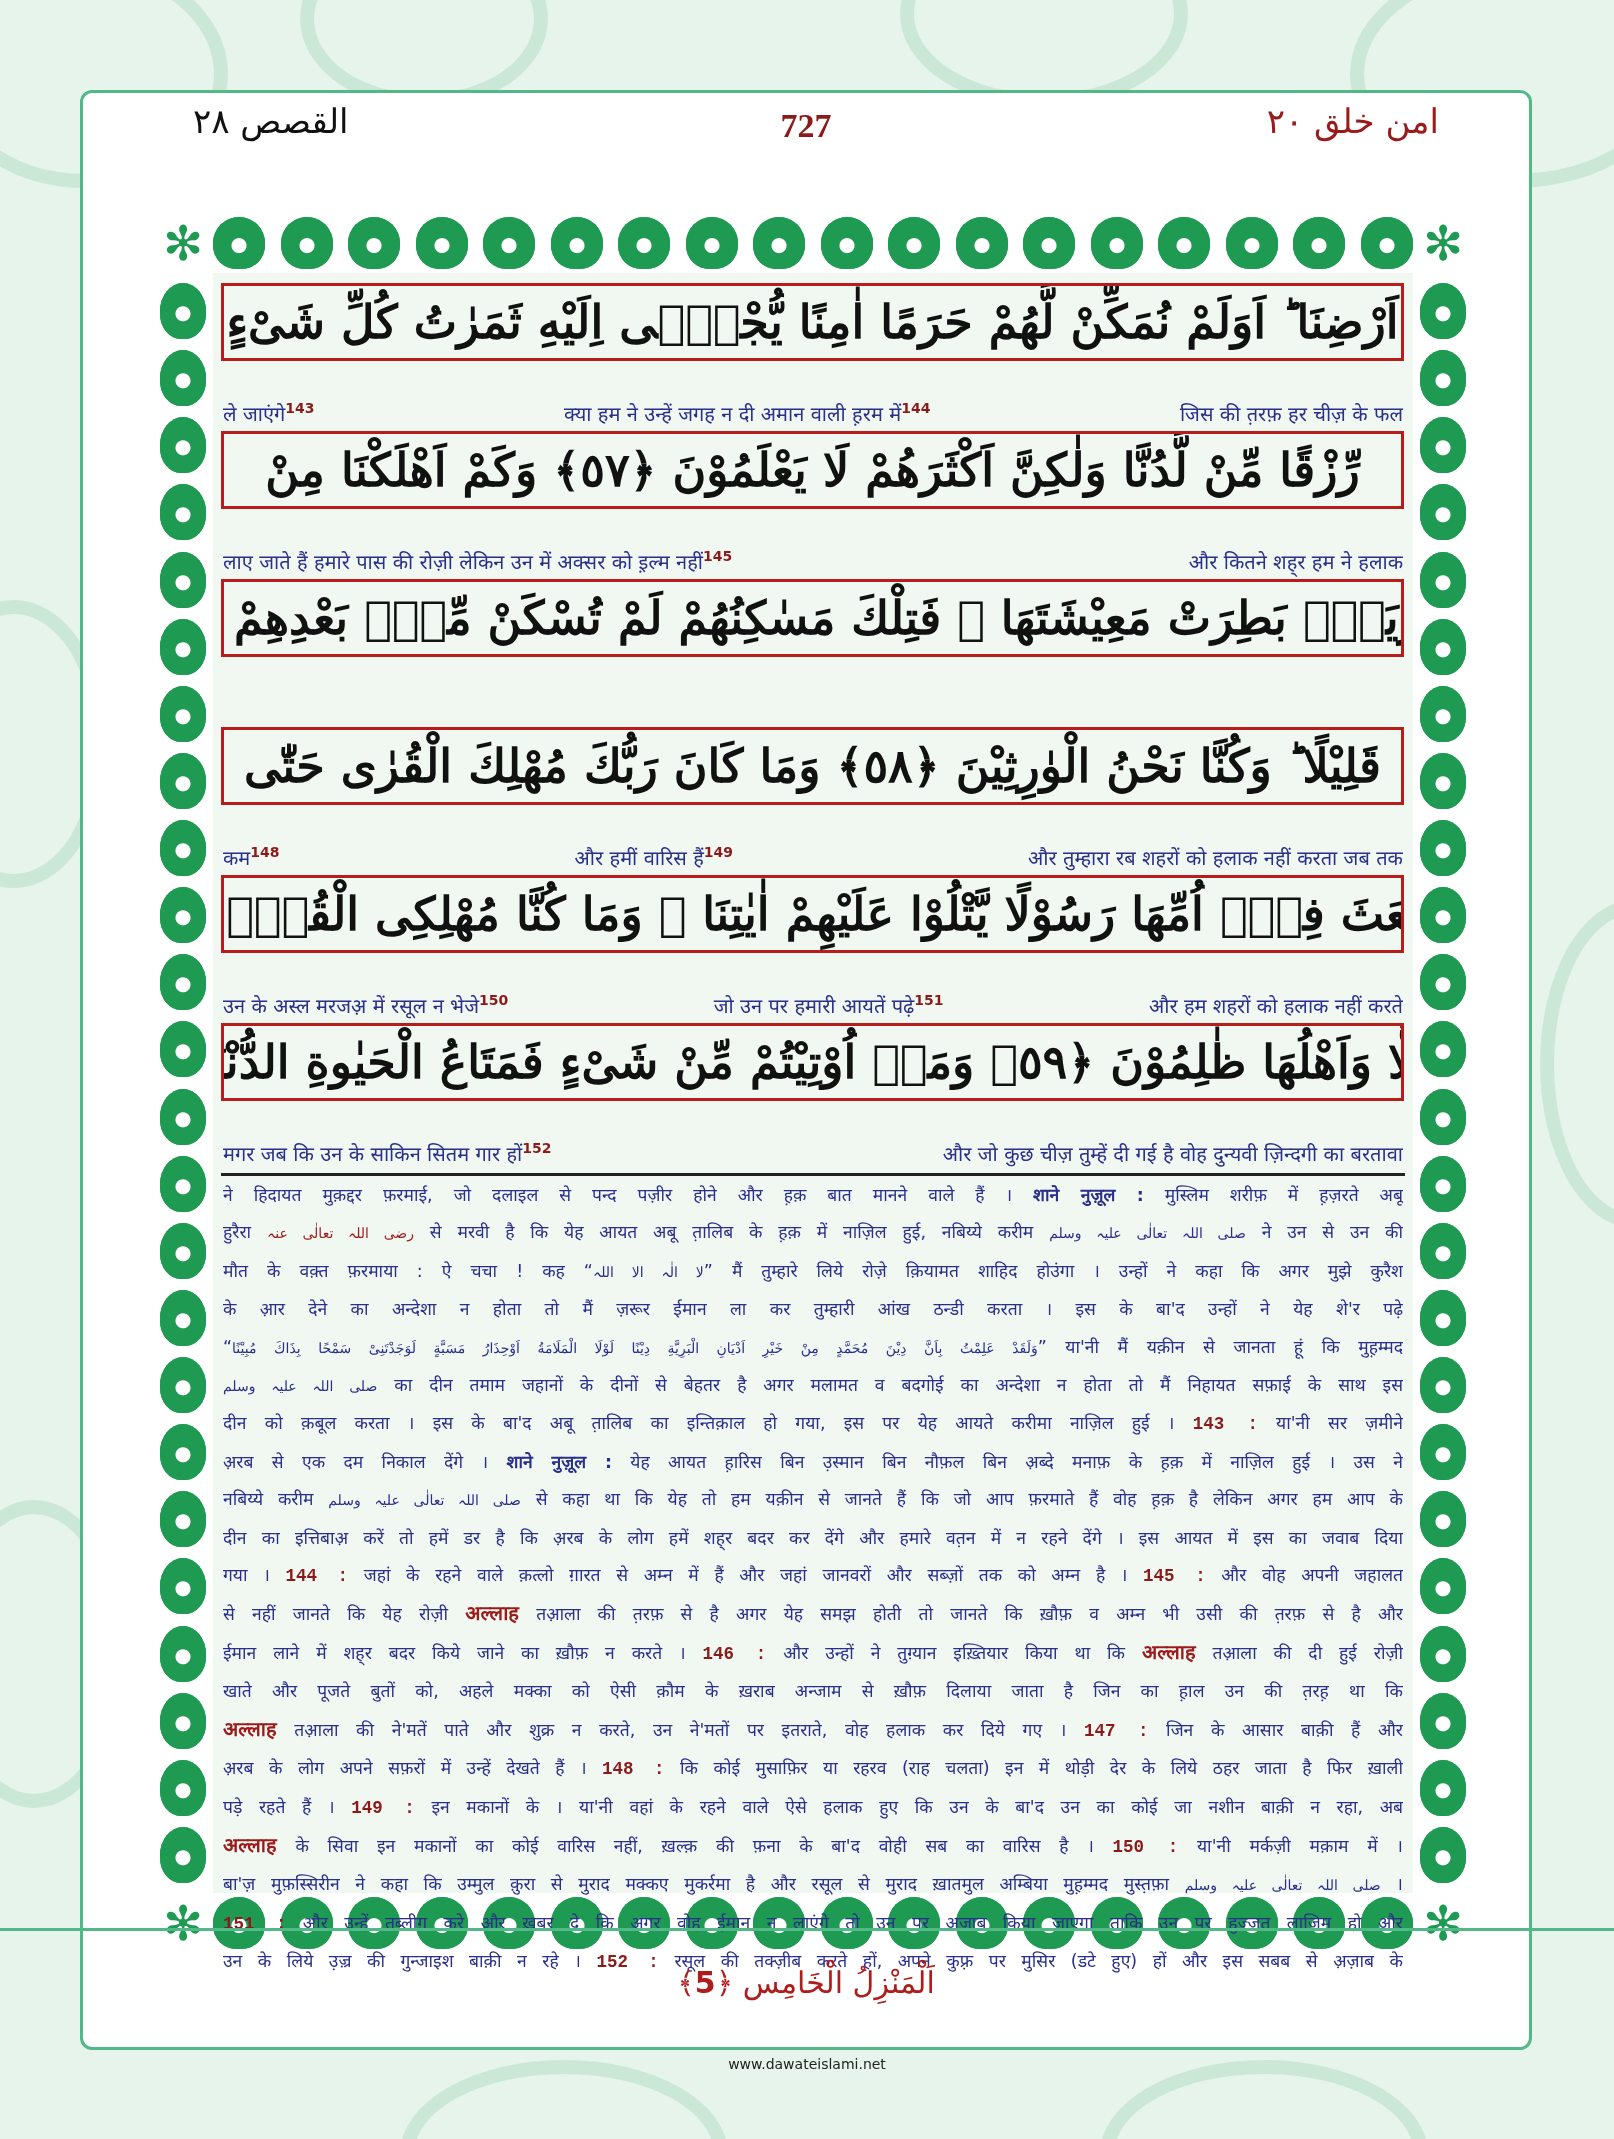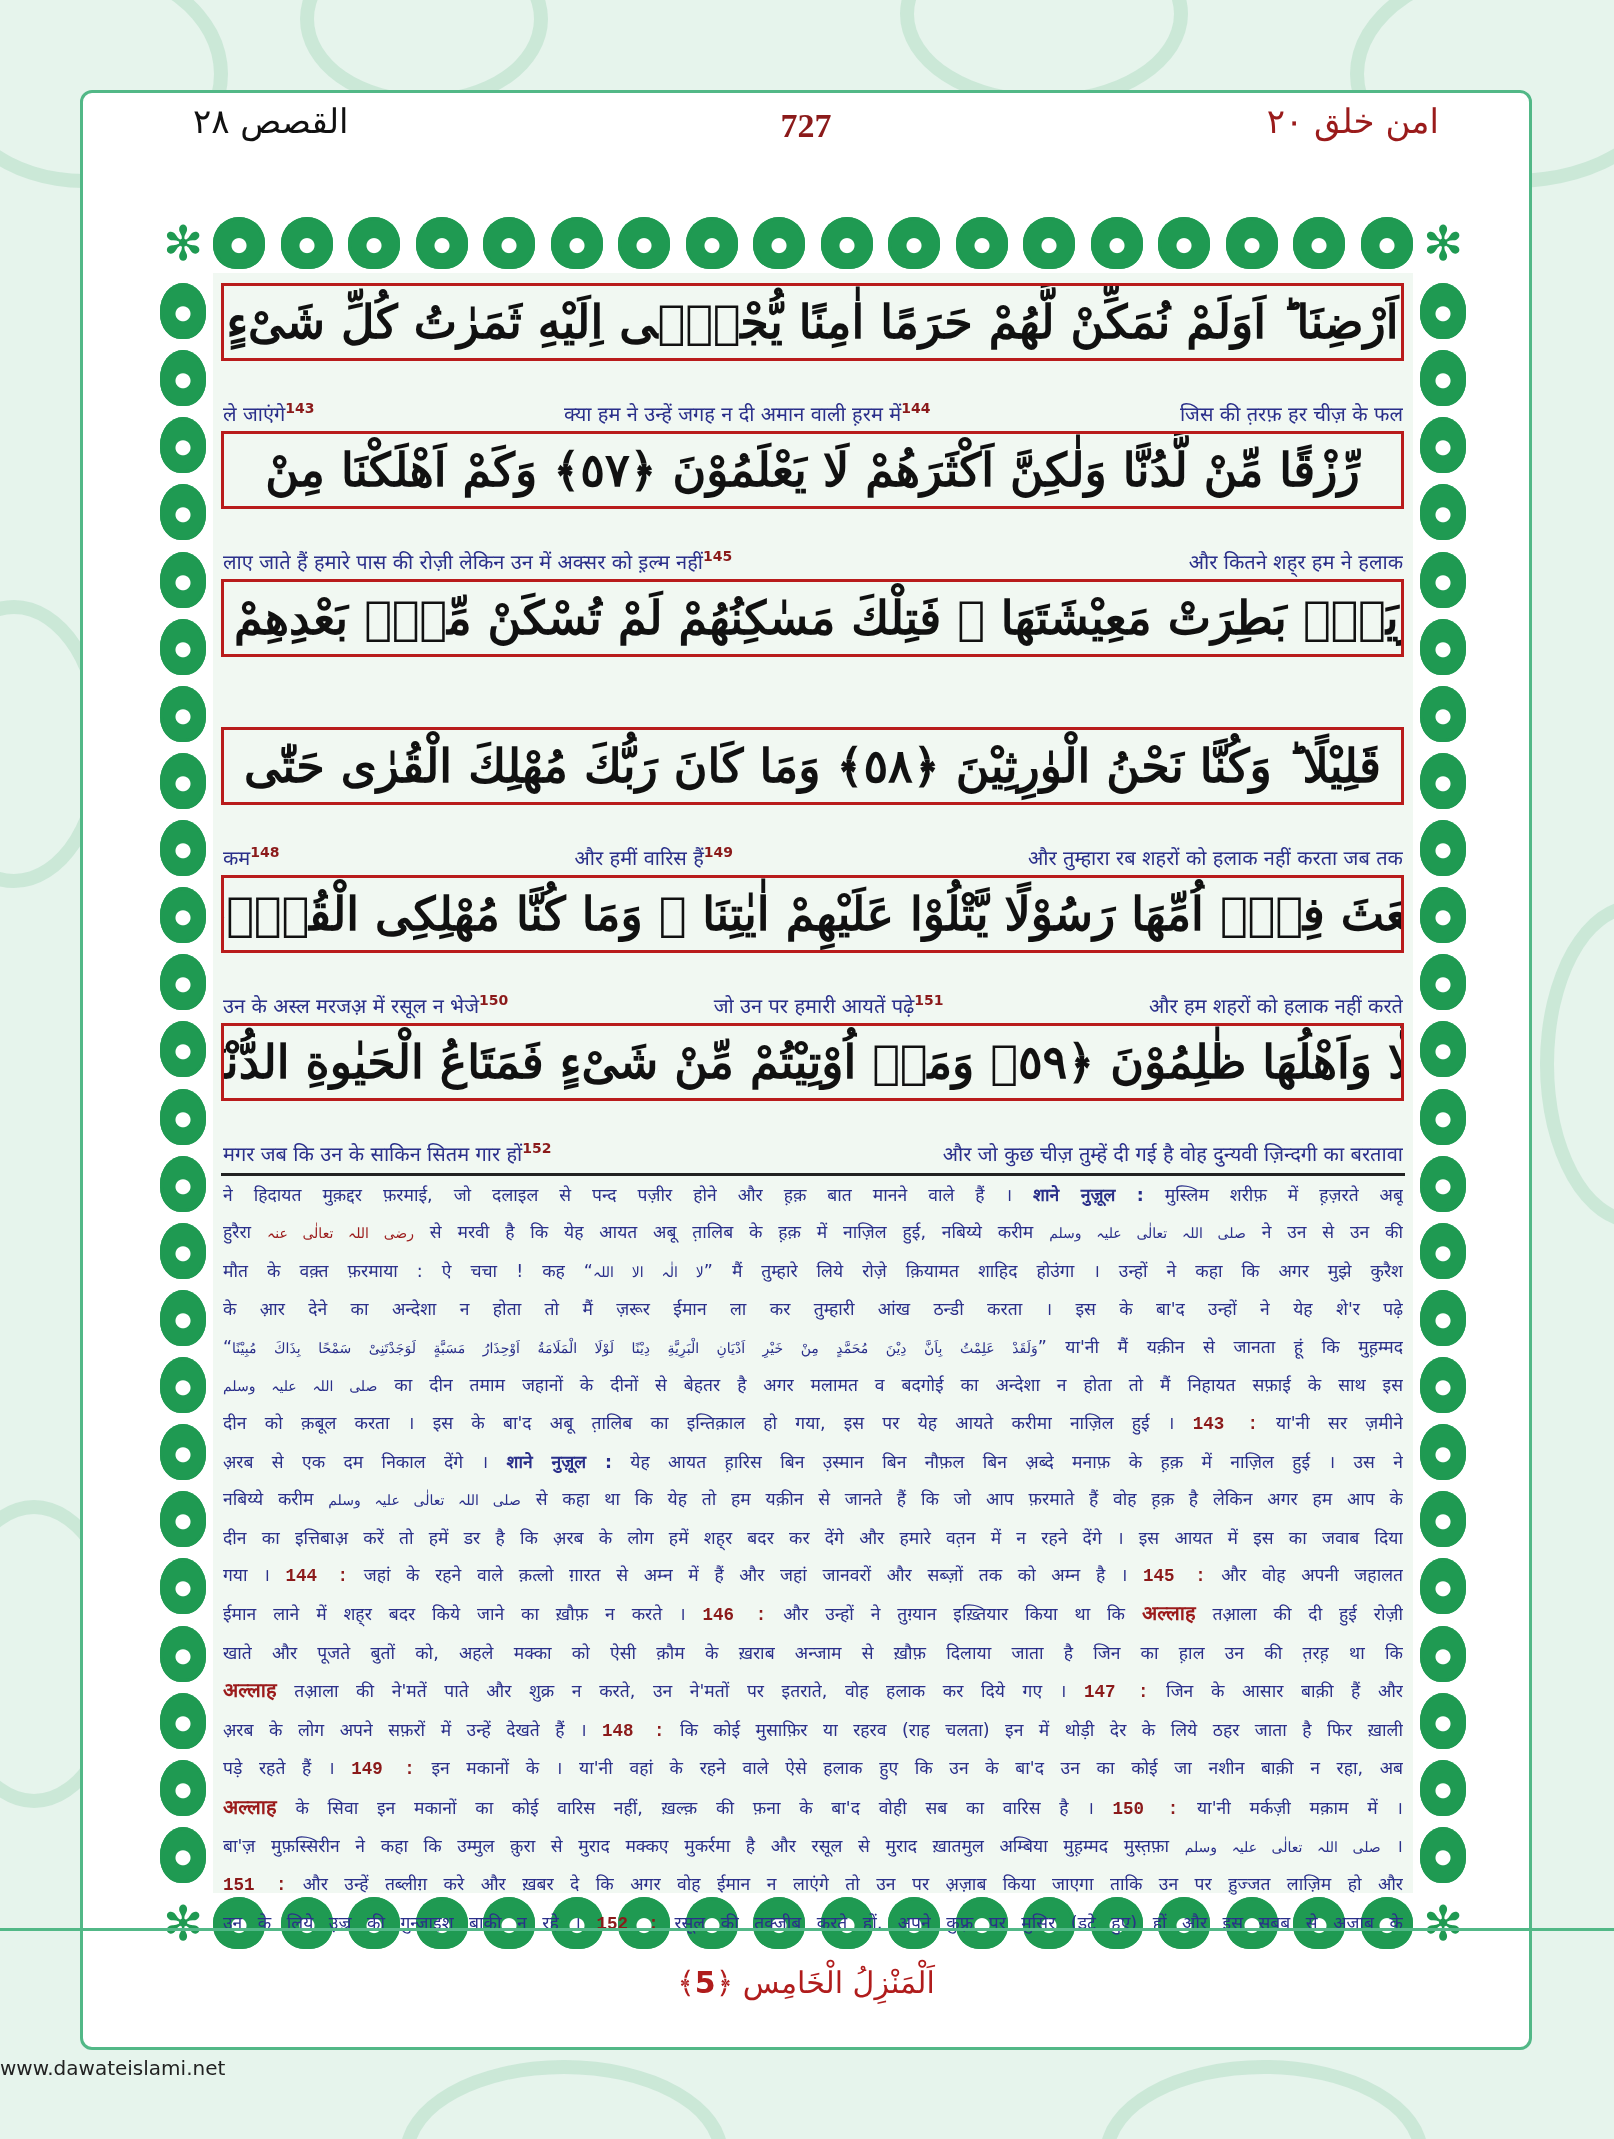--- a/index.html
+++ b/index.html
@@ -89,22 +89,22 @@
   .tafsir .ar-red { color: #9b1b1b; font-family: "DejaVu Serif", serif; font-size: 14px; }
   .footer-manzil {
     position: absolute; left: 0; right: 0; top: 1872px; text-align: center;
     font-family: "DejaVu Serif", serif; font-size: 30px; color: #b01c1c; direction: rtl;
   }
   .footer-manzil .n { font-family: "DejaVu Sans", sans-serif; font-weight: bold; color: #b01c1c; }
   .footer-rule {
     position: absolute; left: 0; right: 0; top: 1928px; height: 3px; background: #52b887;
   }
   .site {
-    position: absolute; left: 0; right: 0; top: 2056px; 
-    font-family: "DejaVu Sans", sans-serif; font-size: 20px; color: #222;
+    position: absolute; left: 0; right: 0; top: 2056px; text-align: center;
+    font-family: "DejaVu Sans", sans-serif; font-size: 14px; color: #222;
   }
 </style>
 </head>
 <body>
 
 <div>
   <div class="bg-swirl" style="left:-60px;top:-40px;width:260px;height:200px;"></div>
   <div class="bg-swirl" style="left:300px;top:-70px;width:220px;height:150px;"></div>
   <div class="bg-swirl" style="left:900px;top:-80px;width:260px;height:160px;"></div>
   <div class="bg-swirl" style="left:1350px;top:-40px;width:300px;height:200px;"></div>
@@ -266,20 +266,21 @@
           <span class="line"><span>हुरैरा </span><span class="ar-red">رضی اللہ تعالٰی عنہ</span><span> से मरवी है कि येह आयत अबू त़ालिब के ह़क़ में नाज़िल हुई, नबिय्ये करीम </span><span class="ar">صلی اللہ تعالٰی علیہ وسلم</span><span> ने उन से उन की</span></span>
           <span class="line"><span>मौत के वक़्त फ़रमाया : ऐ चचा ! कह “</span><span class="ar">لا الٰہ الا اللہ</span><span>” मैं तुम्हारे लिये रोज़े क़ियामत शाहिद होउंगा । उन्हों ने कहा कि अगर मुझे कुरैश</span></span>
           <span class="line"><span>के आ़र देने का अन्देशा न होता तो मैं ज़रूर ईमान ला कर तुम्हारी आंख ठन्डी करता । इस के बा'द उन्हों ने येह शे'र पढ़े</span></span>
           <span class="line"><span>“</span><span class="ar">وَلَقَدْ عَلِمْتُ بِاَنَّ دِيْنَ مُحَمَّدٍ مِنْ خَيْرِ اَدْيَانِ الْبَرِيَّةِ دِيْنًا لَوْلَا الْمَلَامَةُ اَوْحِذَارُ مَسَبَّةٍ لَوَجَدْتَنِىْ سَمْحًا بِذَاكَ مُبِيْنًا</span><span>” या'नी मैं यक़ीन से जानता हूं कि मुह़म्मद</span></span>
           <span class="line"><span class="ar">صلی اللہ علیہ وسلم</span><span> का दीन तमाम जहानों के दीनों से बेहतर है अगर मलामत व बदगोई का अन्देशा न होता तो मैं निहायत सफ़ाई के साथ इस</span></span>
           <span class="line"><span>दीन को क़बूल करता । इस के बा'द अबू त़ालिब का इन्तिक़ाल हो गया, इस पर येह आयते करीमा नाज़िल हुई । </span><span class="num">143 :</span><span> या'नी सर ज़मीने</span></span>
           <span class="line"><span>अ़रब से एक दम निकाल देंगे । </span><span class="bold">शाने नुज़ूल :</span><span> येह आयत ह़ारिस बिन उ़स्मान बिन नौफ़ल बिन अ़ब्दे मनाफ़ के ह़क़ में नाज़िल हुई । उस ने</span></span>
           <span class="line"><span>नबिय्ये करीम </span><span class="ar">صلی اللہ تعالٰی علیہ وسلم</span><span> से कहा था कि येह तो हम यक़ीन से जानते हैं कि जो आप फ़रमाते हैं वोह ह़क़ है लेकिन अगर हम आप के</span></span>
           <span class="line"><span>दीन का इत्तिबाअ़ करें तो हमें डर है कि अ़रब के लोग हमें शह्‌र बदर कर देंगे और हमारे वत़न में न रहने देंगे । इस आयत में इस का जवाब दिया</span></span>
           <span class="line"><span>गया । </span><span class="num">144 :</span><span> जहां के रहने वाले क़त्लो ग़ारत से अम्न में हैं और जहां जानवरों और सब्ज़ों तक को अम्न है । </span><span class="num">145 :</span><span> और वोह अपनी जहालत</span></span>
+          <span class="line"><span>से नहीं जानते कि येह रोज़ी </span><span class="allah">अल्लाह</span><span> तआ़ला की त़रफ़ से है अगर येह समझ होती तो जानते कि ख़ौफ़ व अम्न भी उसी की त़रफ़ से है और</span></span>
           <span class="line"><span>ईमान लाने में शह्‌र बदर किये जाने का ख़ौफ़ न करते । </span><span class="num">146 :</span><span> और उन्हों ने तुग़्यान इख़्तियार किया था कि </span><span class="allah">अल्लाह</span><span> तआ़ला की दी हुई रोज़ी</span></span>
           <span class="line"><span>खाते और पूजते बुतों को, अहले मक्का को ऐसी क़ौम के ख़राब अन्जाम से ख़ौफ़ दिलाया जाता है जिन का ह़ाल उन की त़रह़ था कि</span></span>
           <span class="line"><span class="allah">अल्लाह</span><span> तआ़ला की ने'मतें पाते और शुक्र न करते, उन ने'मतों पर इतराते, वोह हलाक कर दिये गए । </span><span class="num">147 :</span><span> जिन के आसार बाक़ी हैं और</span></span>
           <span class="line"><span>अ़रब के लोग अपने सफ़रों में उन्हें देखते हैं । </span><span class="num">148 :</span><span> कि कोई मुसाफ़िर या रहरव (राह चलता) इन में थोड़ी देर के लिये ठहर जाता है फिर ख़ाली</span></span>
           <span class="line"><span>पड़े रहते हैं । </span><span class="num">149 :</span><span> इन मकानों के । या'नी वहां के रहने वाले ऐसे हलाक हुए कि उन के बा'द उन का कोई जा नशीन बाक़ी न रहा, अब</span></span>
           <span class="line"><span class="allah">अल्लाह</span><span> के सिवा इन मकानों का कोई वारिस नहीं, ख़ल्क़ की फ़ना के बा'द वोही सब का वारिस है । </span><span class="num">150 :</span><span> या'नी मर्कज़ी मक़ाम में ।</span></span>
           <span class="line"><span>बा'ज़ मुफ़स्सिरीन ने कहा कि उम्मुल क़ुरा से मुराद मक्कए मुकर्रमा है और रसूल से मुराद ख़ातमुल अम्बिया मुह़म्मद मुस्त़फ़ा </span><span class="ar">صلی اللہ تعالٰی علیہ وسلم</span><span> ।</span></span>
           <span class="line"><span class="num">151 :</span><span> और उन्हें तब्लीग़ करे और ख़बर दे कि अगर वोह ईमान न लाएंगे तो उन पर अ़ज़ाब किया जाएगा ताकि उन पर ह़ुज्जत लाज़िम हो और</span></span>
           <span class="line"><span>उन के लिये उ़ज़्र की गुन्जाइश बाक़ी न रहे । </span><span class="num">152 :</span><span> रसूल की तक्ज़ीब करते हों, अपने कुफ़्र पर मुसिर (डटे हुए) हों और इस सबब से अ़ज़ाब के</span></span>
         </div>

